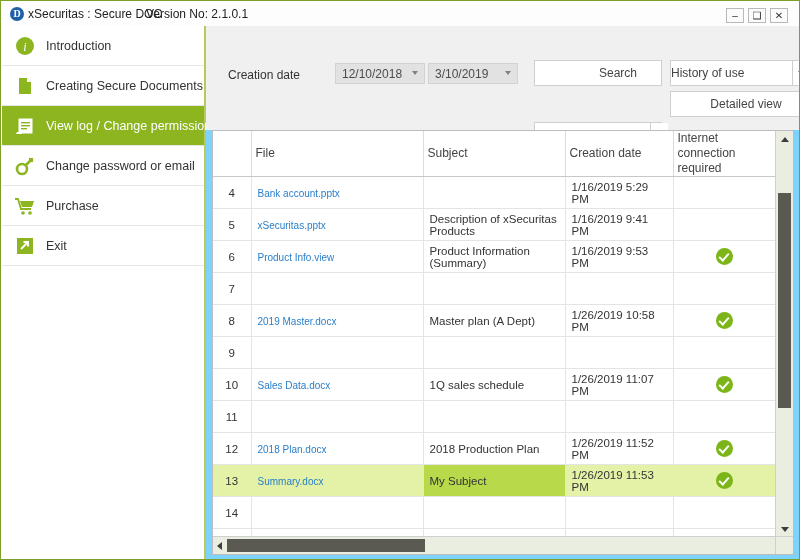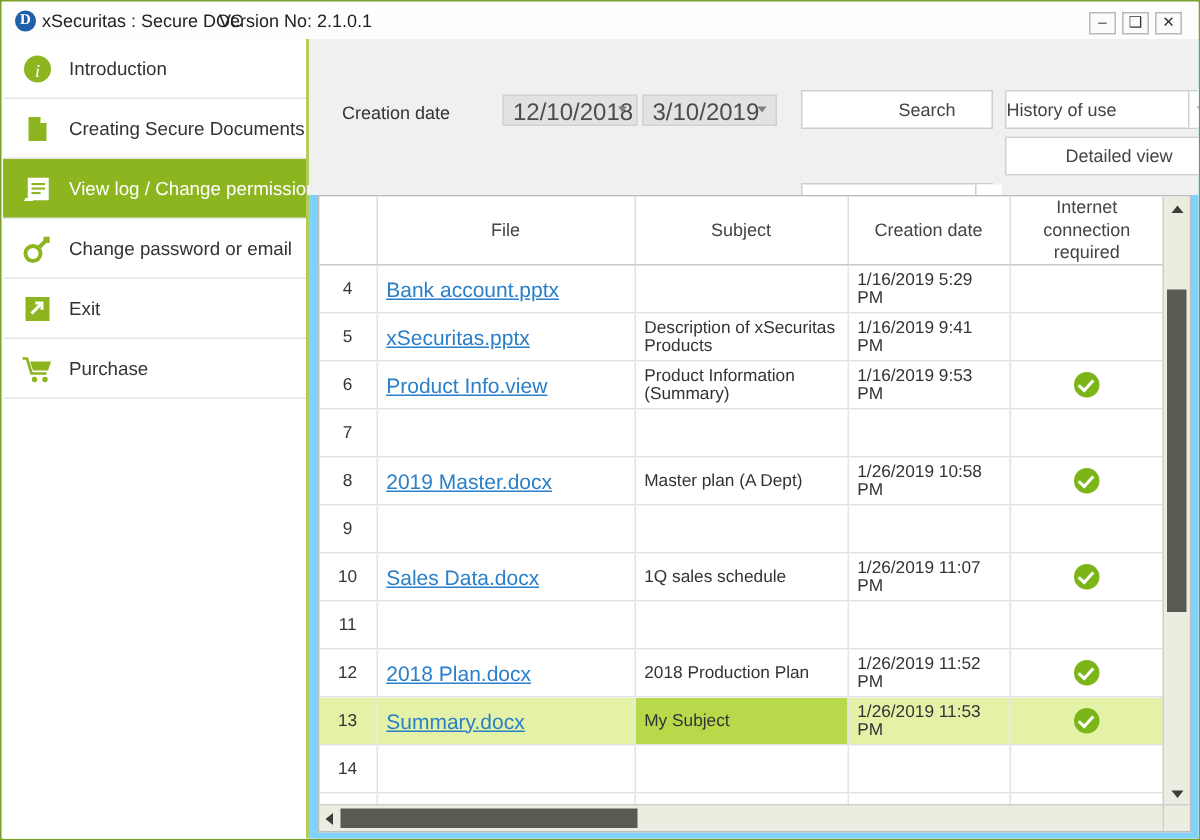--- a/index.html
+++ b/index.html
@@ -149,21 +149,21 @@
     width: 90px; height: 21px;
     box-sizing: border-box;
     background: #e2e2e2;
     border: 1px solid #d2d2d2;
   }
   #date-from { left: 129px; }
   #date-to   { left: 222px; }
   .date-val {
     position: absolute;
     left: 6px; top: 3px;
-    font-size: 16px;
+    font-size: 12px;
     color: #4c4c4c;
     white-space: nowrap;
   }
   .date-arrow {
     position: absolute;
     right: 6px; top: 7px;
     width: 0; height: 0;
     border-left: 3.5px solid transparent;
     border-right: 3.5px solid transparent;
     border-top: 4px solid #808080;
@@ -245,21 +245,21 @@
     width: 563px;
   }
   table.grid th {
     height: 36px;
     background: #ffffff;
     border-right: 1px solid #dcdcdc;
     border-bottom: 1px solid #c8c8c8;
     font-weight: normal;
     font-size: 12px;
     color: #444444;
-    text-align: center;
+    text-align: left;
     padding: 0 4px;
     vertical-align: middle;
     line-height: 15px;
   }
   table.grid td {
     height: 31px;
     border-right: 1px solid #e4e4e4;
     border-bottom: 1px solid #e4e4e4;
     font-size: 11.5px;
     color: #333333;
@@ -268,22 +268,21 @@
     overflow: hidden;
   }
   td.c-num {
     text-align: center;
     color: #3a3a3a;
     font-size: 12px;
     border-right: 1px solid #dcdcdc;
   }
   td.c-file a {
     color: #2a7fc9;
-    text-decoration: underline;
-    font-size: 14px;
+    font-size: 10px;
     cursor: default;
   }
   td.c-date { text-align: left; padding-left: 14px; }
   td.c-net  { text-align: center; }
 
   tr.sel td { background: #e3f2a6; }
   tr.sel td.c-subject { background: #b8d94a; }
 
   .check {
     display: inline-block;
@@ -442,38 +441,38 @@
             <path d="M15 4 h3 v3" stroke="#8cb520" stroke-width="2.2" fill="none"></path>
           </svg>
         </span>
         <span class="nav-label">Change password or email</span>
       </div>
 
 
       <div class="nav-item">
         <span class="nav-icon">
           <svg width="22" height="22" viewBox="0 0 22 22">
-            <rect x="3" y="3" width="16" height="16" fill="#8cb520"></rect>
-            <path d="M7 14 L14 7" stroke="#ffffff" stroke-width="2" fill="none"></path>
-            <path d="M9.5 7 H14 V11.5" stroke="#ffffff" stroke-width="2" fill="none"></path>
-          </svg>
-        </span>
-        <span class="nav-label">Exit</span>
-      </div>
-
-      <div class="nav-item">
-        <span class="nav-icon">
-          <svg width="22" height="22" viewBox="0 0 22 22">
             <path d="M1 4 h3 l3 10 h10" stroke="#8cb520" stroke-width="1.8" fill="none"></path>
             <path d="M6 6 h14 l-2 6 h-10 z" fill="#8cb520"></path>
             <circle cx="9" cy="18" r="1.8" fill="#8cb520"></circle>
             <circle cx="16" cy="18" r="1.8" fill="#8cb520"></circle>
           </svg>
         </span>
         <span class="nav-label">Purchase</span>
+      </div>
+
+      <div class="nav-item">
+        <span class="nav-icon">
+          <svg width="22" height="22" viewBox="0 0 22 22">
+            <rect x="3" y="3" width="16" height="16" fill="#8cb520"></rect>
+            <path d="M7 14 L14 7" stroke="#ffffff" stroke-width="2" fill="none"></path>
+            <path d="M9.5 7 H14 V11.5" stroke="#ffffff" stroke-width="2" fill="none"></path>
+          </svg>
+        </span>
+        <span class="nav-label">Exit</span>
       </div>
 
     </div>
 
     <div id="main">
 
       <div id="toolbar">
 
         <div id="lbl-creation-date">Creation date</div>
 

